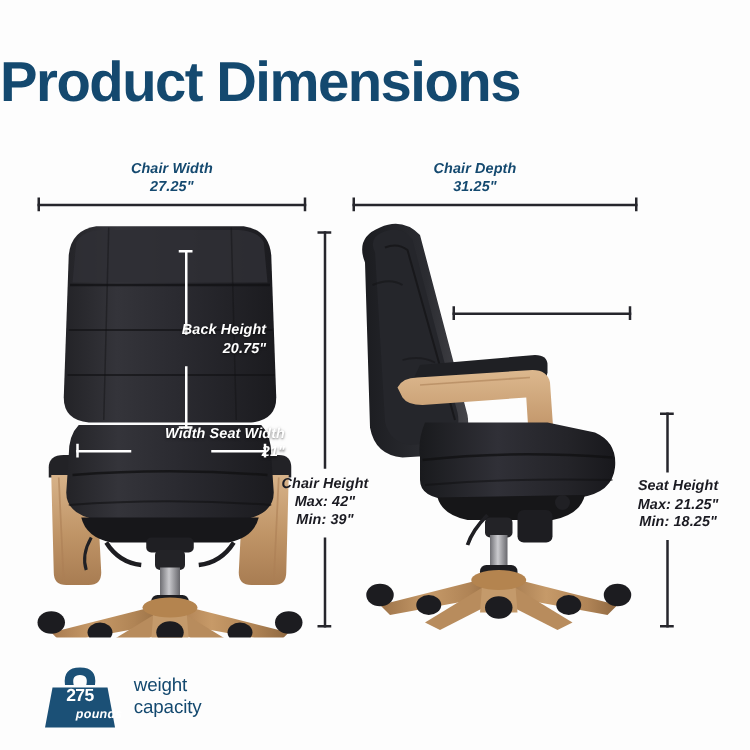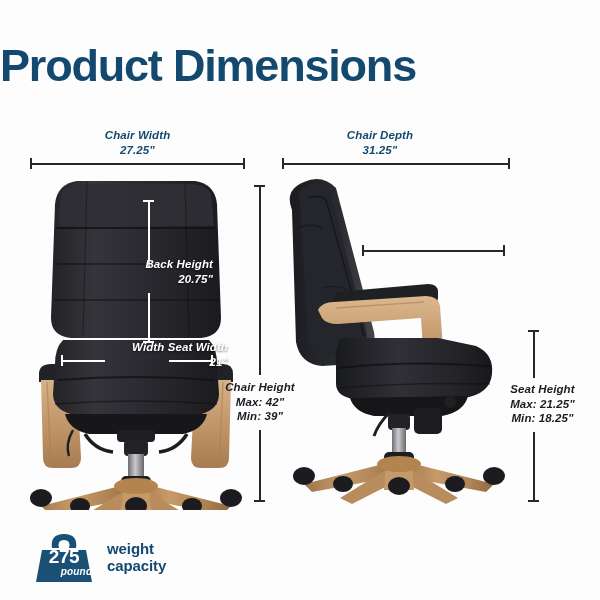--- a/index.html
+++ b/index.html
@@ -56,28 +56,28 @@
   .vrule.light .bar,.vrule.light .cap{background:#ffffff;}
 
   
   .chair{position:absolute;}
 
   
   .badge{position:absolute;left:30px;top:530px;display:flex;align-items:center;gap:9px;}
   .badge .kb{position:relative;width:68px;height:54px;}
   .badge .kb .num{
     position:absolute;left:0;top:17px;width:68px;text-align:center;
-    color:#fff;font-size:19px;font-weight:bold;letter-spacing:-.4px;line-height:19px;
+    color:#fff;font-size:14px;font-weight:bold;letter-spacing:-.4px;line-height:19px;
   }
   .badge .kb .unit{
     position:absolute;left:0;top:36px;width:68px;text-align:right;
     color:#fff;font-size:10px;font-weight:bold;letter-spacing:.2px;line-height:11px;font-style:italic;
   }
   .badge .cap2{
-    color:#14496f;font-size:15px;font-weight:bold;line-height:17px;letter-spacing:-.1px;
+    color:#14496f;font-size:15px;font-weight:normal;line-height:17px;letter-spacing:-.1px;
   }
 
   
   .brand{
     position:absolute;right:27px;top:545px;
     color:#16243a;
     font-family:"Liberation Serif", serif;
     font-style:italic;font-weight:bold;
     font-size:30px;line-height:32px;letter-spacing:-.6px;
     white-space:nowrap;

